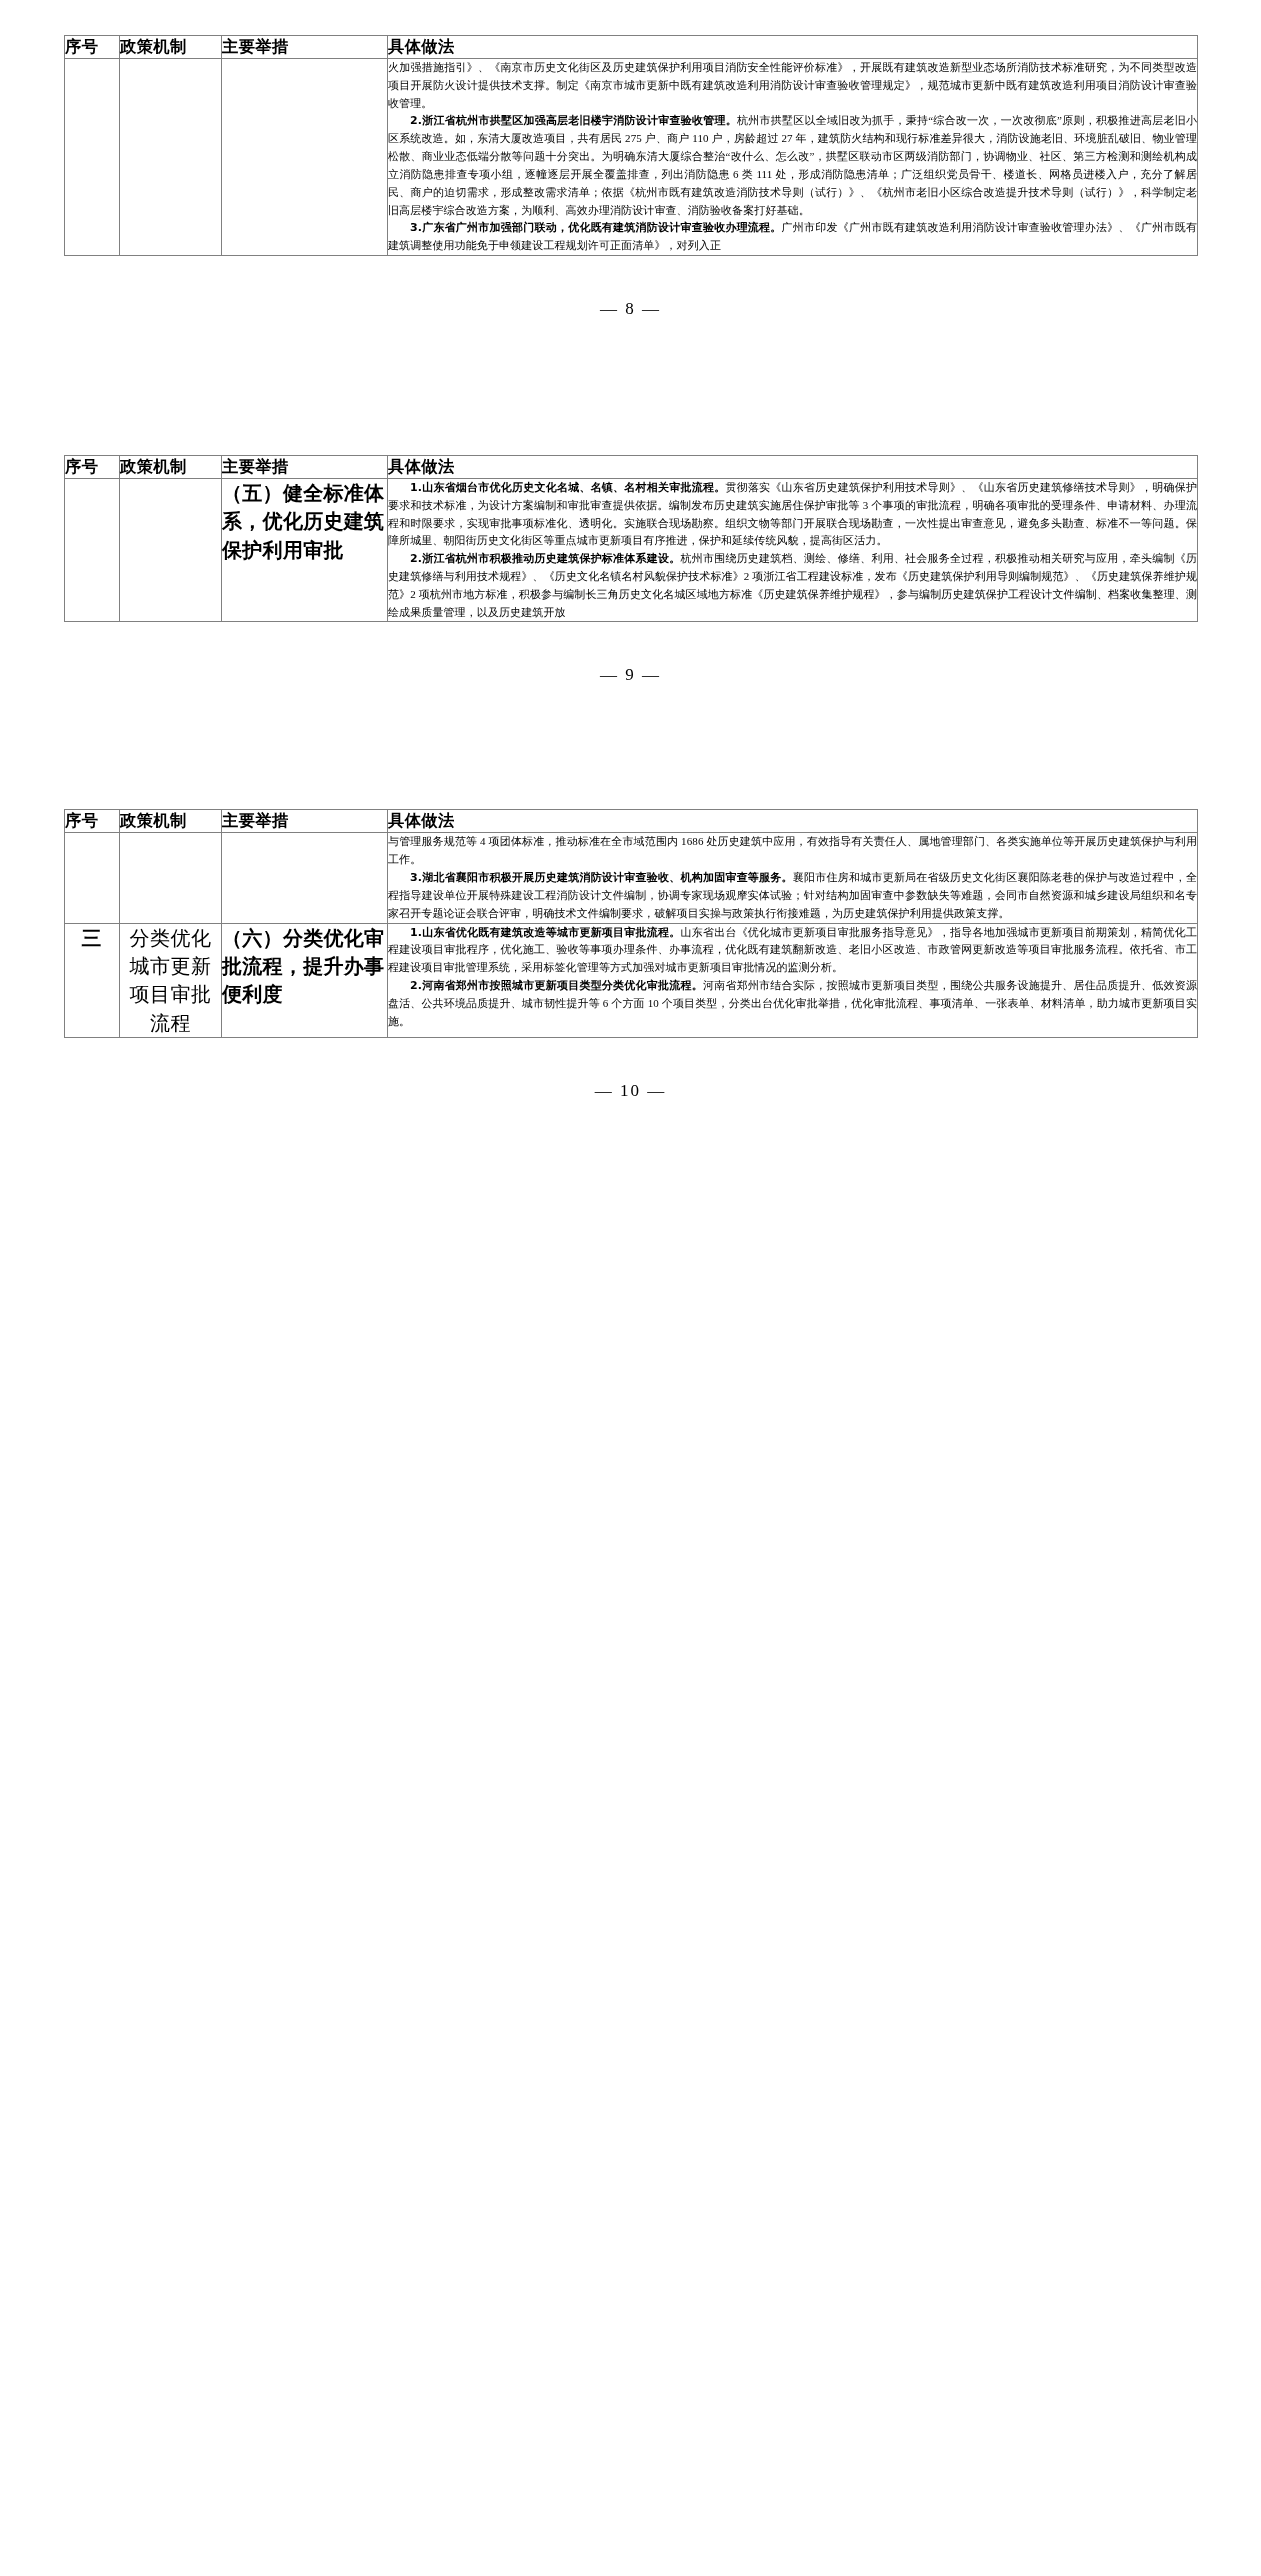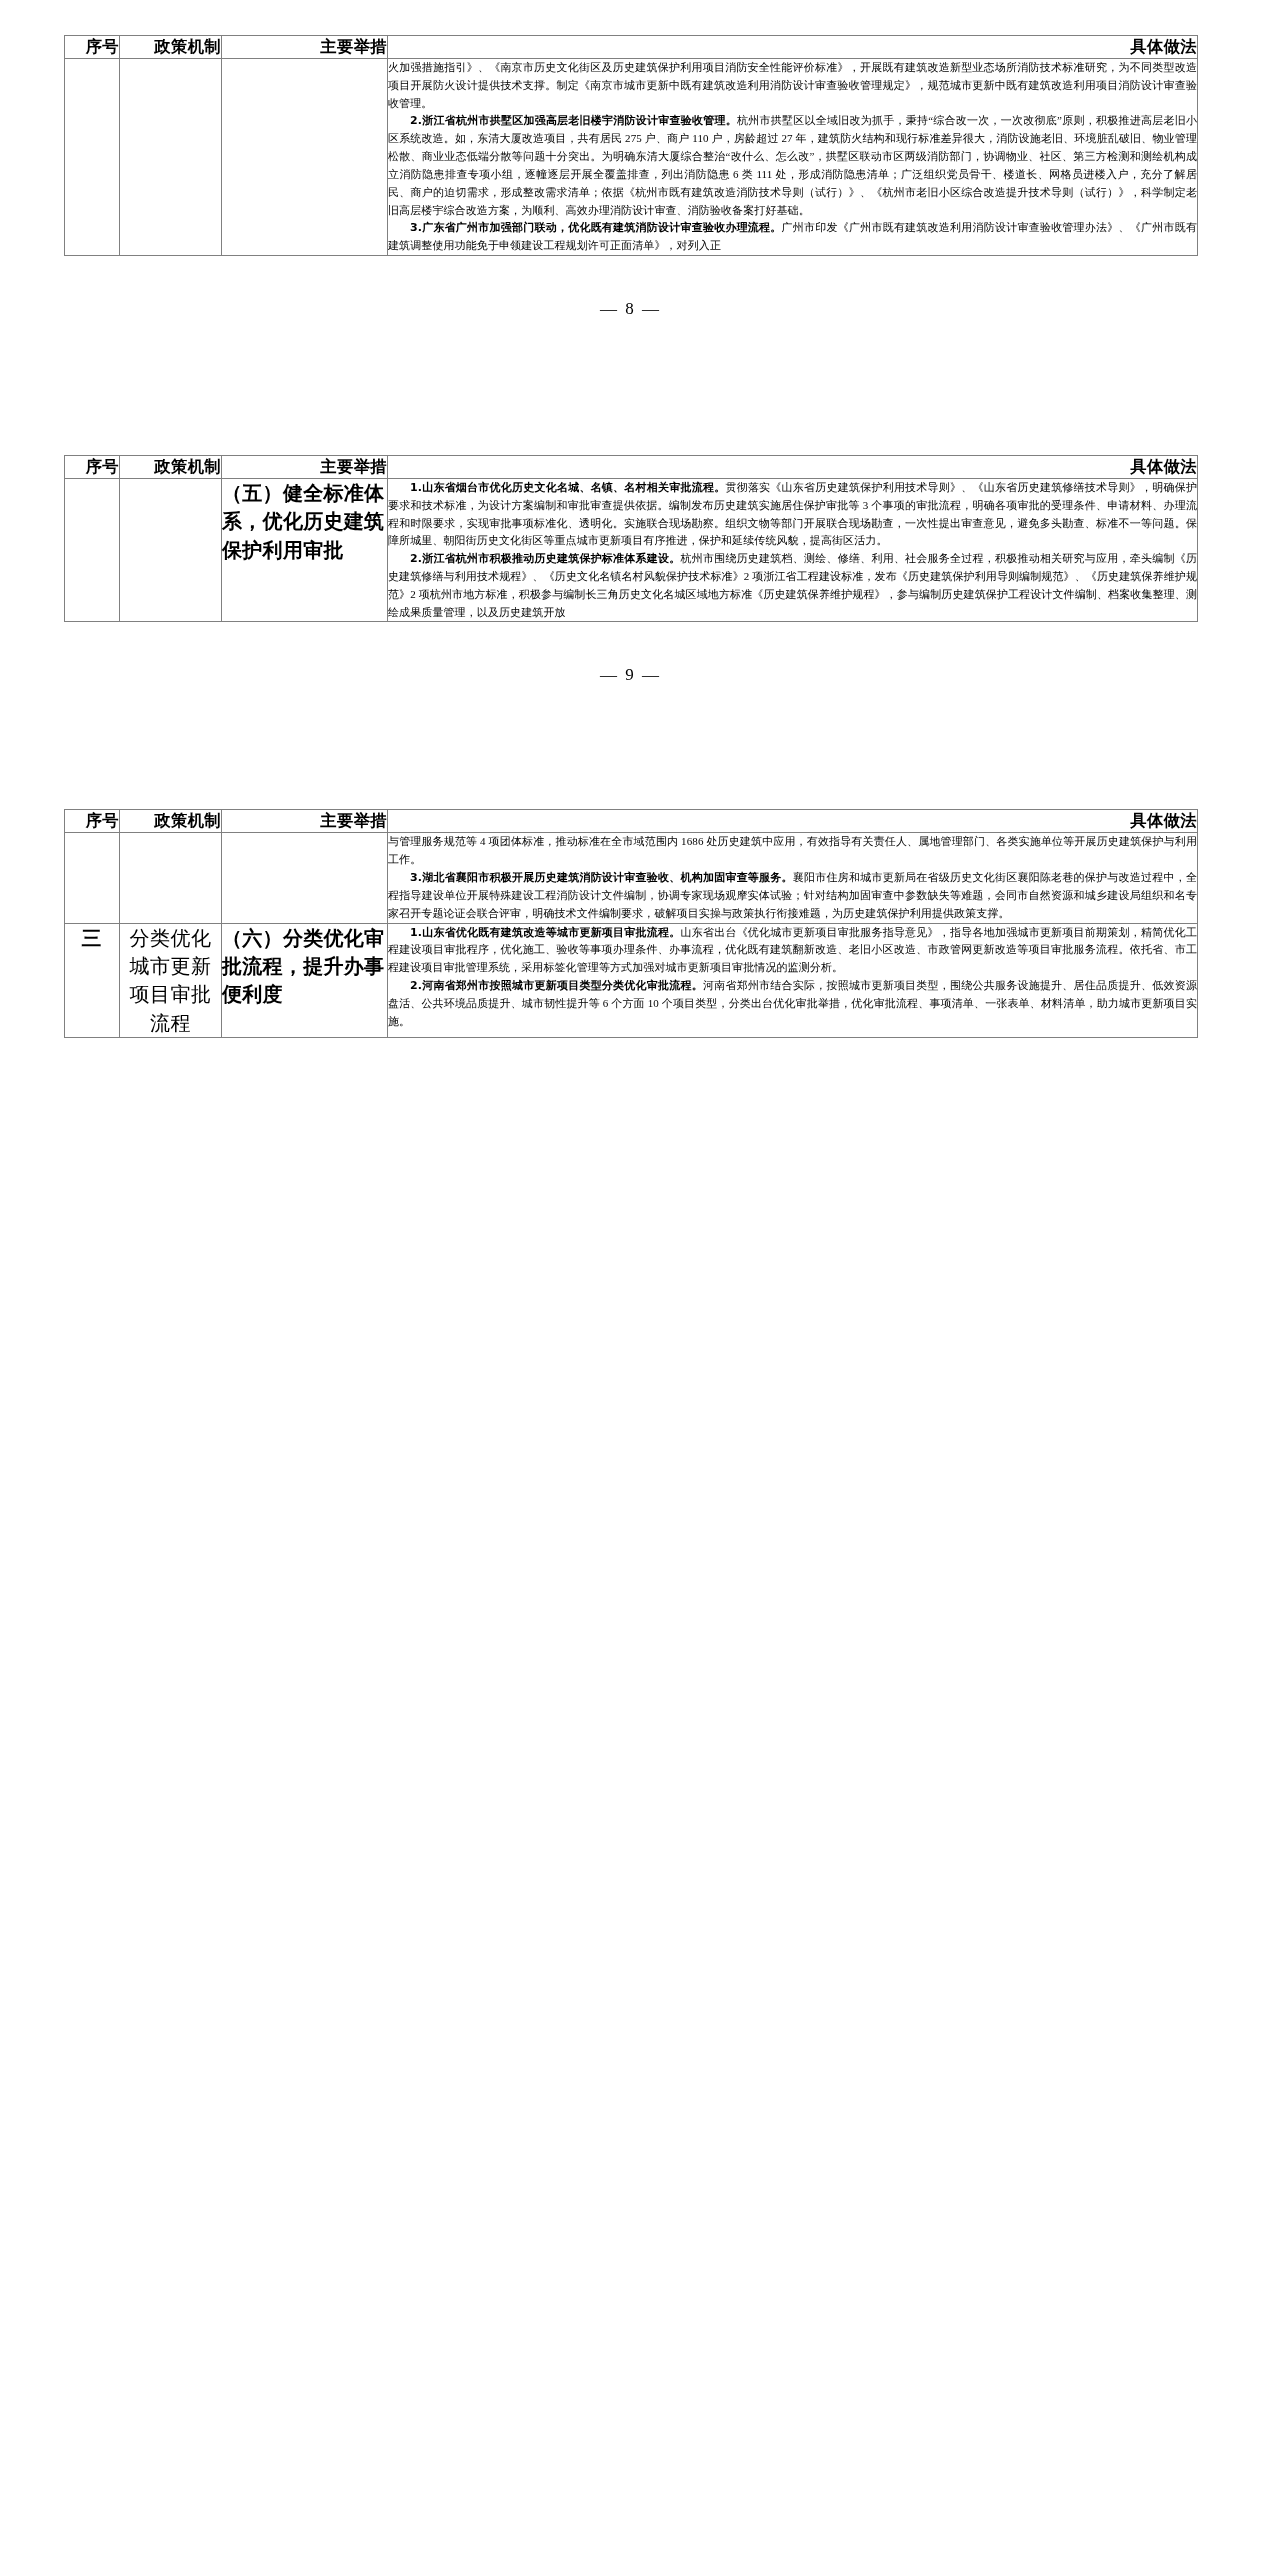--- a/index.html
+++ b/index.html
@@ -32,21 +32,21 @@
     vertical-align: top;
     padding: 0;
   }
   
   col.c-seq  { width: 55px; }
   col.c-mech { width: 102px; }
   col.c-meas { width: 166px; }
   col.c-body { width: 810px; }
 
   thead th {
-    text-align: right;
+    text-align: left;
     font-family: "DejaVu Sans", "Liberation Sans", sans-serif;
     font-weight: bold;
     font-size: 16.3px;
     line-height: 1.35;
     padding: 6px 0 7px 0;
     letter-spacing: 0.4px;
     color: #000;
     margin-left: 8px;
   }
 
@@ -226,16 +226,19 @@
         <td class="cell-mech">分类优化城市更新项目审批流程</td>
         <td class="cell-meas">（六）分类优化审批流程，提升办事便利度</td>
         <td class="cell-body">
           <p class="indent"><span class="lead">1.山东省优化既有建筑改造等城市更新项目审批流程。</span><span>山东省出台《优化城市更新项目审批服务指导意见》，指导各地加强城市更新项目前期策划，精简优化工程建设项目审批程序，优化施工、验收等事项办理条件、办事流程，优化既有建筑翻新改造、老旧小区改造、市政管网更新改造等项目审批服务流程。依托省、市工程建设项目审批管理系统，采用标签化管理等方式加强对城市更新项目审批情况的监测分析。</span></p>
           <p class="indent"><span class="lead">2.河南省郑州市按照城市更新项目类型分类优化审批流程。</span><span>河南省郑州市结合实际，按照城市更新项目类型，围绕公共服务设施提升、居住品质提升、低效资源盘活、公共环境品质提升、城市韧性提升等 6 个方面 10 个项目类型，分类出台优化审批举措，优化审批流程、事项清单、一张表单、材料清单，助力城市更新项目实施。</span></p>
         </td>
       </tr>
     </tbody>
   </table>
 
+  <div class="pn-wrap">
+    <div class="pagenum">— 10 —</div>
+  </div>
 </div>
 
 <div class="tail"></div>
 
 
 </body></html>

